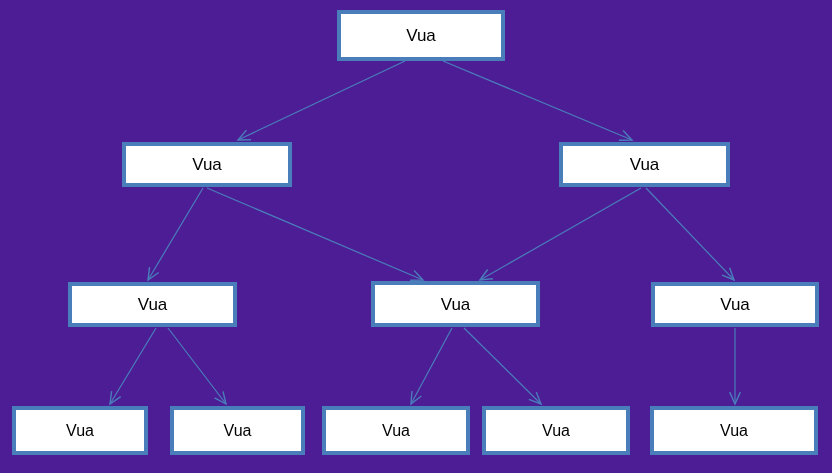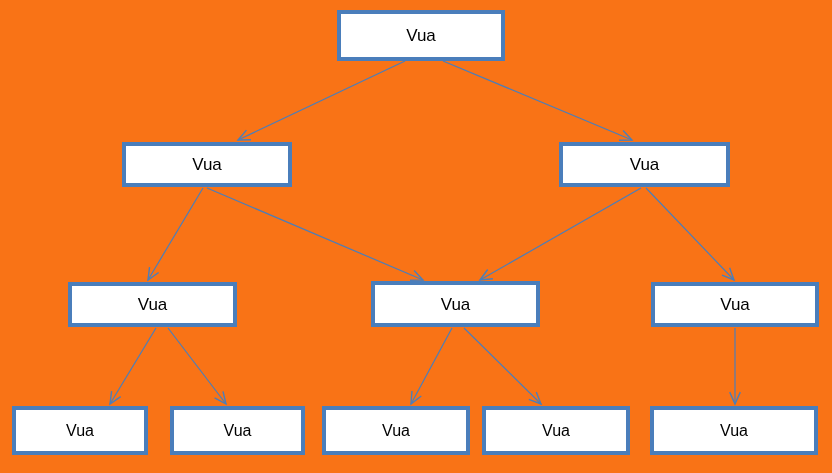--- a/index.html
+++ b/index.html
@@ -8,21 +8,21 @@
     padding: 0;
     background: #ffffff;
   }
   body {
     font-family: "Liberation Sans", sans-serif;
   }
   #canvas {
     position: relative;
     width: 832px;
     height: 473px;
-    background: #f97316;
+    background: #4c1d95;
     overflow: hidden;
   }
   #edge-layer {
     position: absolute;
     left: 0;
     top: 0;
     width: 832px;
     height: 473px;
     pointer-events: none;
   }

